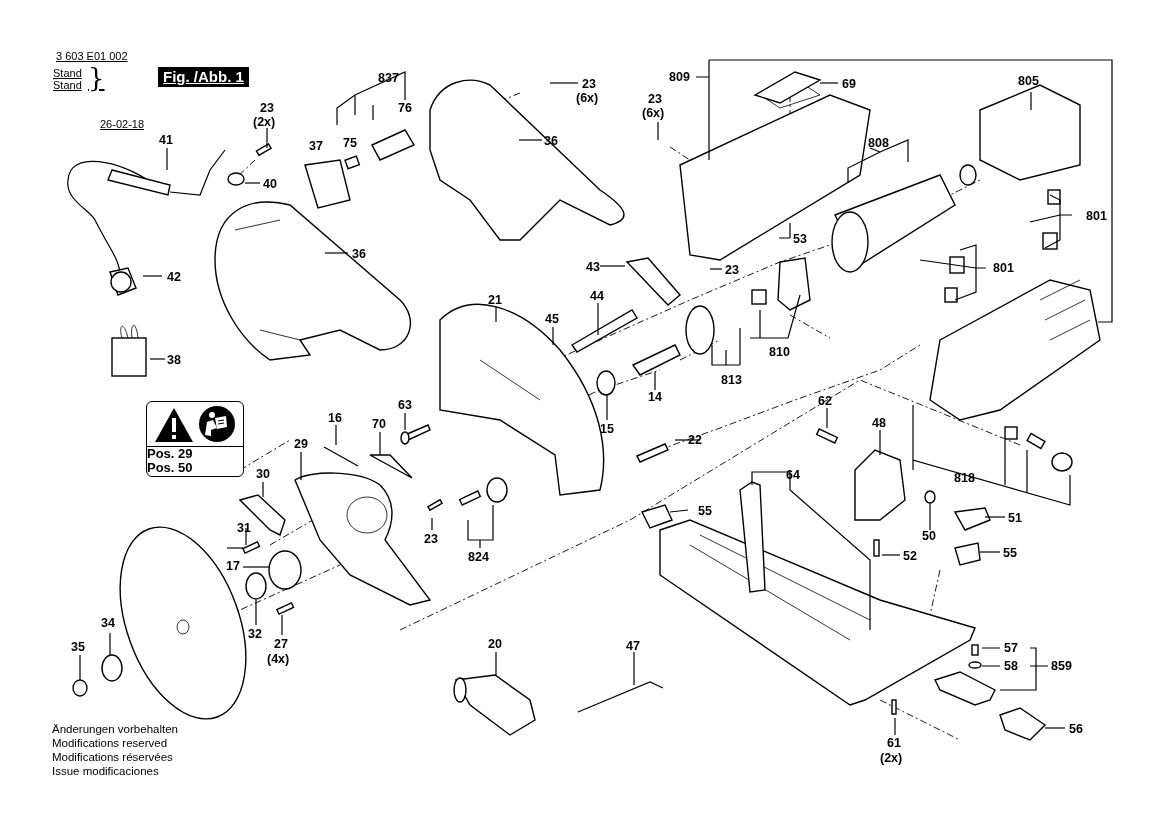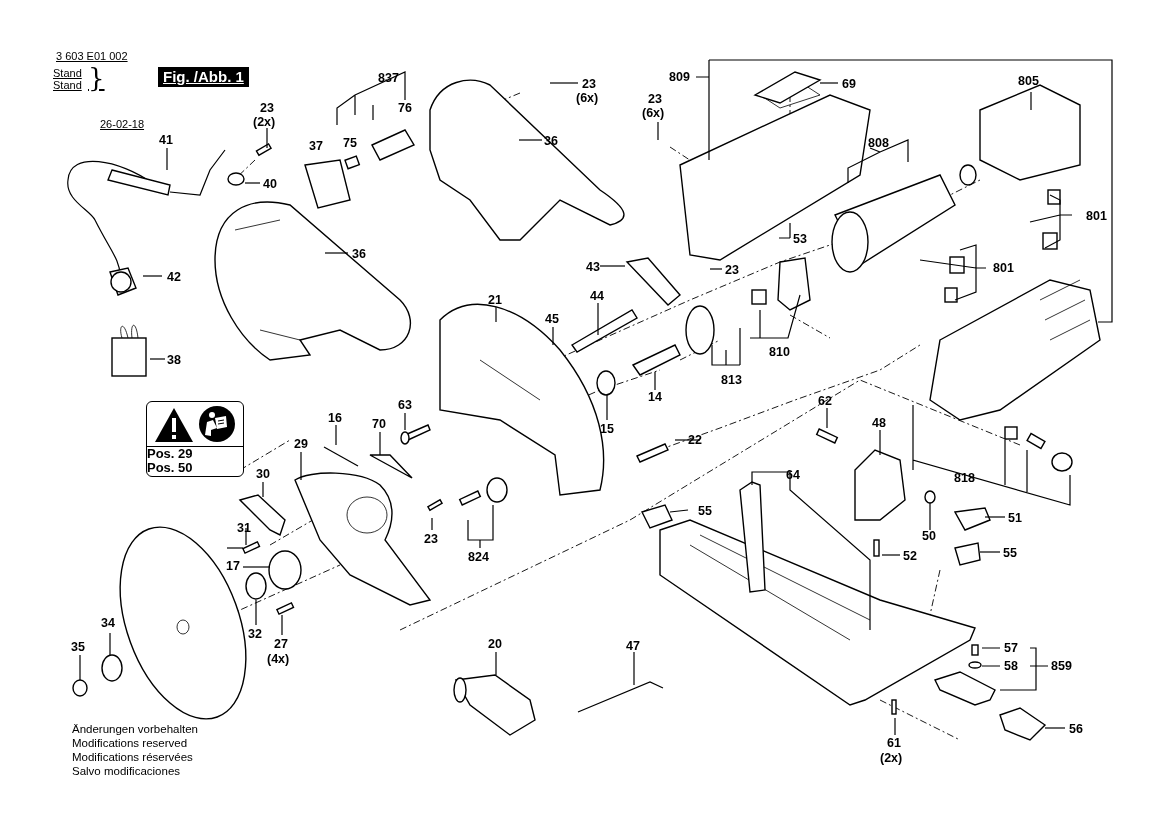--- a/index.html
+++ b/index.html
@@ -4,21 +4,21 @@
 <style>
   html,body{margin:0;padding:0;background:#fff;}
   body{width:1169px;height:826px;position:relative;overflow:hidden;font-family:"Liberation Sans",sans-serif;color:#000;}
   .hdr{position:absolute;font-size:11px;line-height:13px;text-decoration:underline;}
   #docno{left:56px;top:50px;}
   #stand{left:53px;top:67px;}
   #issue{left:53px;top:79px;}
   #brace{left:88px;top:64px;font-size:26px;line-height:28px;font-family:"DejaVu Serif",serif;}
   #date{left:100px;top:73px;margin-top:45px;}
   #fig{left:158px;top:67px;background:#000;color:#fff;font-weight:bold;font-size:15px;line-height:20px;padding:0 5px;}
-  #notes{position:absolute;left:52px;top:722px;font-size:11.5px;line-height:14px;margin-left:20px;}
+  #notes{position:absolute;left:52px;top:722px;font-size:11.5px;line-height:14px;}
   #notes div{white-space:nowrap;}
   svg#dg{position:absolute;left:0;top:0;}
   .lbl{font-family:"Liberation Sans",sans-serif;font-size:12.5px;font-weight:bold;fill:#000;}
   .ln{stroke:#000;stroke-width:1.2;fill:none;}
   .dash{stroke:#000;stroke-width:0.9;stroke-dasharray:7 3 2 3;fill:none;}
   .part{stroke:#000;stroke-width:1.4;fill:#fff;}
   .thin{stroke:#000;stroke-width:0.8;fill:none;}
   #warn{position:absolute;left:146px;top:401px;width:96px;height:74px;border:1.5px solid #000;border-radius:6px;background:#fff;}
   #warn .top{height:44px;border-bottom:1.5px solid #000;position:relative;}
   #warn .pos{font-weight:bold;font-size:13px;text-align:left;line-height:14px;}
@@ -383,14 +383,14 @@
     </svg>
   </div>
   <div class="pos">Pos. 29</div>
   <div class="pos">Pos. 50</div>
 </div>
 
 <div id="notes">
   <div>Änderungen vorbehalten</div>
   <div>Modifications reserved</div>
   <div>Modifications réservées</div>
-  <div>Salvo modificaciones</div>
+  <div>Issue modificaciones</div>
 </div>
 
 </body></html>

